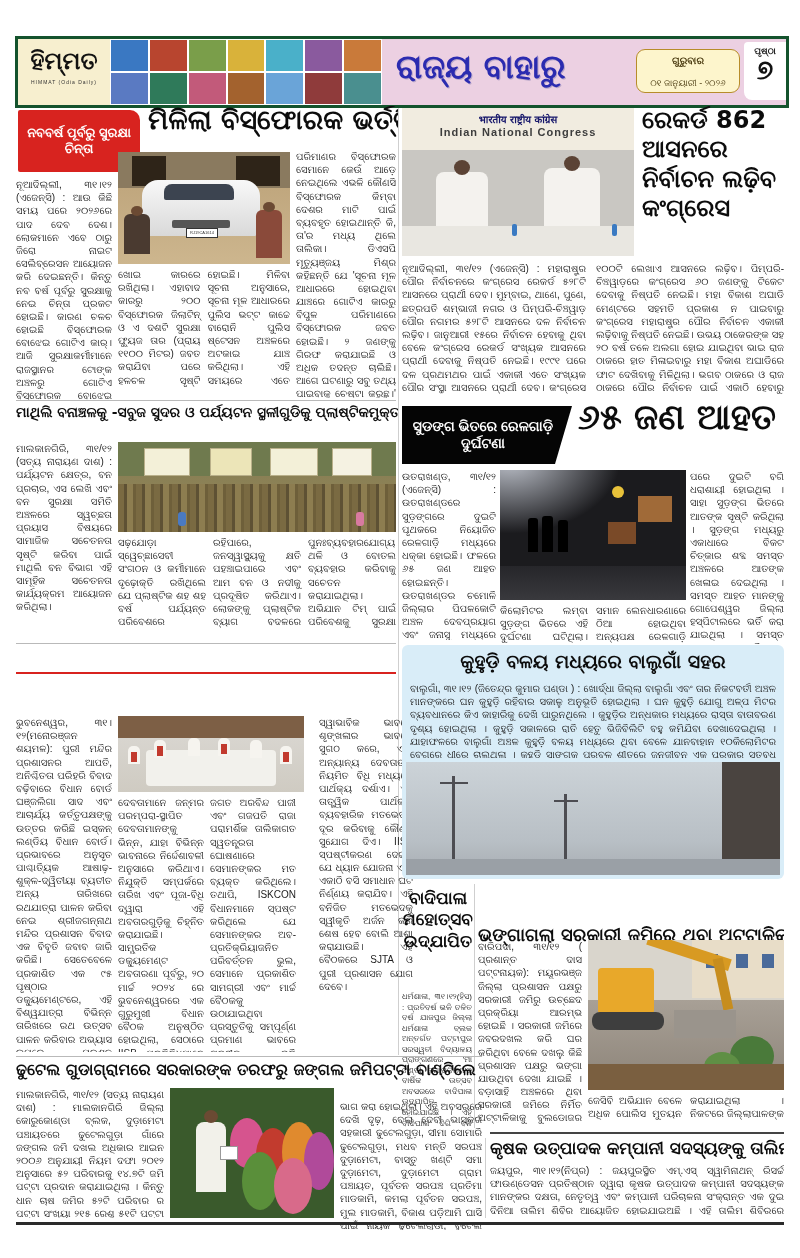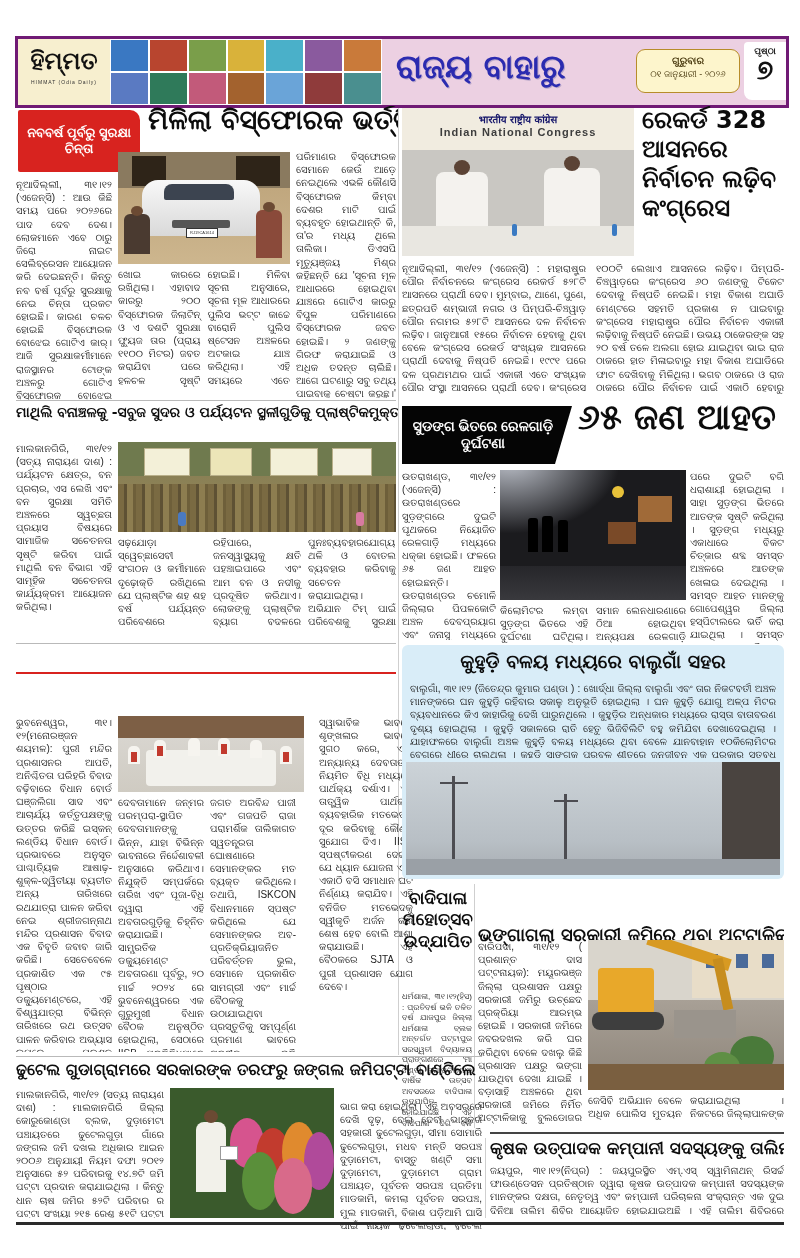--- a/index.html
+++ b/index.html
@@ -5,38 +5,38 @@
   html,body{margin:0;padding:0;background:#ffffff;}
   #page{position:relative;width:800px;height:1258px;background:#ffffff;overflow:hidden;
         font-family:"Liberation Sans",sans-serif;color:#1a1a1a;}
   
   .body{font-size:10px;line-height:1.32;text-align:justify;color:#1c1c1c;overflow:hidden;position:absolute;}
   .headline{position:absolute;font-weight:bold;color:#0c0c0c;font-family:"DejaVu Sans",sans-serif;}
   .rule-h{position:absolute;background:#b9b9b9;height:1px;}
   .rule-v{position:absolute;background:#cfcfcf;width:1px;}
   .photo{position:absolute;overflow:hidden;}
   
-  #header{position:absolute;left:15px;top:36px;width:768px;height:66px;border:3px solid #701a75;
+  #header{position:absolute;left:15px;top:36px;width:768px;height:66px;border:3px solid #14532d;
           display:flex;background:#ecd0e2;}
   #logo-box{width:92px;height:100%;background:#f7efcf;position:relative;flex:0 0 auto;text-align:center;}
   #logo-main{font-size:24px;font-weight:bold;color:#111;margin-top:8px;font-family:"DejaVu Sans",sans-serif;}
   #logo-sub{font-size:5px;color:#333;letter-spacing:1px;margin-top:4px;}
   #collage{width:272px;height:100%;flex:0 0 auto;display:grid;grid-template-columns:repeat(7,1fr);grid-template-rows:1fr 1fr;}
   #collage div{border:1px solid #fff;}
   .c1{background:#3a78c2;}.c2{background:#b8452f;}.c3{background:#7a9e4a;}.c4{background:#d9b23a;}
   .c5{background:#4ab0c9;}.c6{background:#8a5a9e;}.c7{background:#c97a3a;}.c8{background:#5a7ac2;}
   .c9{background:#2f7a5a;}.c10{background:#c25a7a;}.c11{background:#a3622e;}.c12{background:#6aa4d8;}
   .c13{background:#8f3b3b;}.c14{background:#4a8f8f;}
   #title-area{flex:1;position:relative;}
   #page-title{position:absolute;left:14px;top:8px;font-size:33px;font-weight:bold;color:#2b2bb0;
               font-family:"DejaVu Sans",sans-serif;text-shadow:1px 1px 0 #b9a7c9;}
   #date-box{position:absolute;right:46px;top:10px;width:102px;height:42px;background:#fdf5cc;
             border:1px solid #b78c2a;border-radius:9px;text-align:center;}
   #date-day{font-size:10px;font-weight:bold;color:#4a3a10;margin-top:5px;}
-  #date-date{font-size:9px;color:#4a3a10;margin-top:2px;}
+  #date-date{font-size:9px;color:#4a3a10;margin-top:11px;}
   #pageno-box{position:absolute;right:0;top:3px;width:42px;height:58px;background:#ffffff;
               border-radius:4px 0 0 8px;text-align:center;margin-left:28px;}
   #pageno-label{font-size:9px;font-weight:bold;color:#222;margin-top:4px;}
   #pageno-num{font-size:27px;font-weight:bold;color:#111;line-height:1;}
   
   #a1-kicker{position:absolute;left:18px;top:110px;width:122px;height:62px;background:#d8231f;color:#fff;
              font-size:13px;font-weight:bold;text-align:center;display:flex;align-items:center;justify-content:center;
              padding:2px;box-sizing:border-box;border-radius:2px 10px 10px 2px;}
   #a1-headline{left:148px;top:106px;width:250px;height:46px;font-size:27px;line-height:1.0;white-space:nowrap;overflow:hidden;}
   #a1-photo{left:118px;top:152px;width:172px;height:112px;background:linear-gradient(#8a7a5f 0 36px,#c0a77e 36px,#cdb68e);}
@@ -211,21 +211,21 @@
       <div id="a2-banner-en">Indian National Congress</div>
     </div>
     <div class="a2-fig" style="left:34px;top:64px;width:52px;height:58px;"></div>
     <div class="a2-head" style="left:52px;top:52px;"></div>
     <div class="a2-fig" style="left:142px;top:60px;width:56px;height:62px;"></div>
     <div class="a2-head" style="left:162px;top:48px;"></div>
     <div id="a2-table"></div>
     <div class="a2-bottle" style="left:110px;bottom:20px;"></div>
     <div class="a2-bottle" style="left:210px;bottom:20px;"></div>
   </div>
-  <div id="a2-headline" class="headline">ରେକର୍ଡ 328 ଆସନରେ ନିର୍ବାଚନ ଲଢ଼ିବ କଂଗ୍ରେସ</div>
+  <div id="a2-headline" class="headline">ରେକର୍ଡ 862 ଆସନରେ ନିର୍ବାଚନ ଲଢ଼ିବ କଂଗ୍ରେସ</div>
   <div id="a2-body-left" class="body">ନୂଆଦିଲ୍ଲୀ, ୩୧/୧୨ (ଏଜେନ୍ସି) : ମହାରାଷ୍ଟ୍ର ପୌର ନିର୍ବାଚନରେ କଂଗ୍ରେସ ରେକର୍ଡ ୫୨୮ଟି ଆସନରେ ପ୍ରାର୍ଥୀ ଦେବ। ମୁମ୍ବାଇ, ଥାଣେ, ପୁଣେ, ଛତ୍ରପତି ଶମ୍ଭାଜୀ ନଗର ଓ ପିମ୍ପରି-ଚିଞ୍ଚୱାଡ଼ ପୌର ନଗମର ୫୨୮ଟି ଆସନରେ ଦଳ ନିର୍ବାଚନ ଲଢ଼ିବ। ଜାନୁଆରୀ ୧୫ରେ ନିର୍ବାଚନ ହେବାକୁ ଥିବା ବେଳେ କଂଗ୍ରେସ ରେକର୍ଡ ସଂଖ୍ୟକ ଆସନରେ ପ୍ରାର୍ଥୀ ଦେବାକୁ ନିଷ୍ପତି ନେଇଛି। ୧୯୯୧ ପରେ ଦଳ ପ୍ରଥମଥର ପାଇଁ ଏକାକୀ ଏତେ ସଂଖ୍ୟକ ପୌର ସଂସ୍ଥା ଆସନରେ ପ୍ରାର୍ଥୀ ଦେବ। କଂଗ୍ରେସ ମହାରାଷ୍ଟ୍ରରେ ଭଗବ ଠାକରେଙ୍କ ଶିବସେନା ଓ ଶରଦ ପାୱାରଙ୍କ ଏନସିପି ସହ ମେଣ୍ଟ କରିଥିଲେ ବି ପୌର ନିର୍ବାଚନରେ ଏକାକୀ ଲଢ଼ିବ ବୋଲି ଜଣାପଡ଼ିଛି। ଅତିରିକ୍ତ ଭାବେ ଦଳ ଏକାକୀ ନାଗପୁର, ଅମରାବତୀ, ଚନ୍ଦ୍ରପୁର, ଖଡ଼ୁପର ୬୦ଟି ଆସନରୁ ୫୫ ଓ ନାଶିକର ୮୧ଟି ଆସନରୁ ୬୦ରିରେ ମଧ୍ୟ ଦେବ ପ୍ରାର୍ଥୀ। ଏଠାରେ ବାକି ଆସନରେ ଦୁର୍ବଳ ଅନ୍ୟଦଳ ସମର୍ଥିତ ପ୍ରାର୍ଥୀମାନେ ନିର୍ବାଚନ ଲଢ଼ିବେ। ମୁମ୍ବାଇ ହେଉଛି ଦେଶର ସବୁଠାରୁ ଧନୀ ପୌର ନିଗମ। ଏହାର ବଜେଟ ପ୍ରାୟ ୭୪ ହଜାର କୋଟି। ଏଠାରେ ଦଳ ୧୩୬ଟି ଆସନରେ ପ୍ରାର୍ଥୀ ଦେବ।</div>
   <div id="a2-body-right" class="body">୧୦୦ଟି ଲେଖାଏ ଆସନରେ ଲଢ଼ିବ। ପିମ୍ପରି-ଚିଞ୍ଚୱାଡ଼ରେ କଂଗ୍ରେସ ୬୦ ଜଣଙ୍କୁ ଟିକେଟ ଦେବାକୁ ନିଷ୍ପତି ନେଇଛି। ମହା ବିକାଶ ଅଘାଡି ମେଣ୍ଟରେ ସହମତି ପ୍ରକାଶ ନ ପାଇବାରୁ କଂଗ୍ରେସ ମହାରାଷ୍ଟ୍ର ପୌର ନିର୍ବାଚନ ଏକାକୀ ଲଢ଼ିବାକୁ ନିଷ୍ପତି ନେଇଛି। ଉଭୟ ଠାକେରଙ୍କ ସହ ୨୦ ବର୍ଷ ତଳେ ଅଲଗା ହୋଇ ଯାଇଥିବା ଭାଇ ରାଜ ଠାକରେ ହାତ ମିଳାଇବାରୁ ମହା ବିକାଶ ଅଘାଡିରେ ଫାଟ ଦେଖିବାକୁ ମିଳିଥିଲା। ଭଗବ ଠାକରେ ଓ ରାଜ ଠାକରେ ପୌର ନିର୍ବାଚନ ପାଇଁ ଏକାଠି ହେବାରୁ କଂଗ୍ରେସ ଏଥିରେ ସାମିଲ ହେବ ନାହିଁ ବୋଲି କହିଥିଲା। ସେଦିପକି ଶରଦ ପାୱାରଙ୍କ ଏନସିପି ମଧ୍ୟ ରାଜ ଠାକରେଙ୍କ କଟକଣାକୁ ସହରରେ ଗ୍ରହଣ କରିନାହିଁ। ନତେବେ ମଧ୍ୟ ରାଜରେ ହିଁ କଂଗ୍ରେସ ରାଜ ଠାକରେଙ୍କୁ ବିରୋଧ କରି ଏକାକୀ ନିର୍ବାଚନେ ଲଢ଼ିବ ବୋଲି ସ୍ପଷ୍ଟ କରିଥିଲା। ଏବେ ଦଳ ରେକର୍ଡ ୫୨୮ ଆସନରେ ପ୍ରାର୍ଥୀ ଦେବାକୁ ନିଷ୍ପତି ନେଇଛି। ତଥାପି ଭଗବ ଠାକରେ କଂଗ୍ରେସ ଓ ଏନସିପିକୁ ଏକାଠି ହେବାକୁ ଆହ୍ୱାନ ଦେଇଛନ୍ତି। ବିଜେପି ନେତୃତ୍ୱାଧୀନ ମହାୟୁତି ମେଣ୍ଟକୁ ହରାଇବାକୁ ହେଲେ ସମସ୍ତ ବିରୋଧୀଙ୍କ ଏକାଠି ହେବାର ସେ ଆହ୍ୱାନ ଦେଇଛନ୍ତି।</div>
 
   <div class="rule-h" style="left:16px;top:400px;width:380px;"></div>
   <div class="rule-v" style="left:398px;top:108px;height:947px;"></div>
 
   <div id="a3-headline" class="headline">ମାଥିଲି ବନାଞ୍ଚଳକୁ -ସବୁଜ ସୁଦର ଓ ପର୍ଯ୍ୟଟନ ସ୍ଥଳୀଗୁଡିକୁ ପ୍ଲାଷ୍ଟିକମୁକ୍ତ କରିବା ଲକ୍ଷ୍ୟ</div>
   <div id="a3-col-left" class="body">ମାଲକାନଗିରି, ୩୧/୧୨ (ସତ୍ୟ ନାରାୟଣ ଦାଶ) : ପର୍ଯ୍ୟଟନ କ୍ଷେତ୍ର, ବନ ପ୍ରଚାର, ଏସ ଲେଖି ଏବଂ ବନ ସୁରକ୍ଷା ସମିତି ଅଞ୍ଚଳରେ ସ୍ୱଚ୍ଛତା ପ୍ରୟାସ ବିଷୟରେ ସାମାଜିକ ସଚେତନତା ସୃଷ୍ଟି କରିବା ପାଇଁ ମାଥିଲି ବନ ବିଭାଗ ଏହି ସାମୂହିକ ସଚେତନତା କାର୍ଯ୍ୟକ୍ରମ ଆୟୋଜନ କରିଥିଲା।</div>
   <div id="a3-photo" class="photo">
     <div class="a3-banner" style="left:26px;width:44px;"></div>

